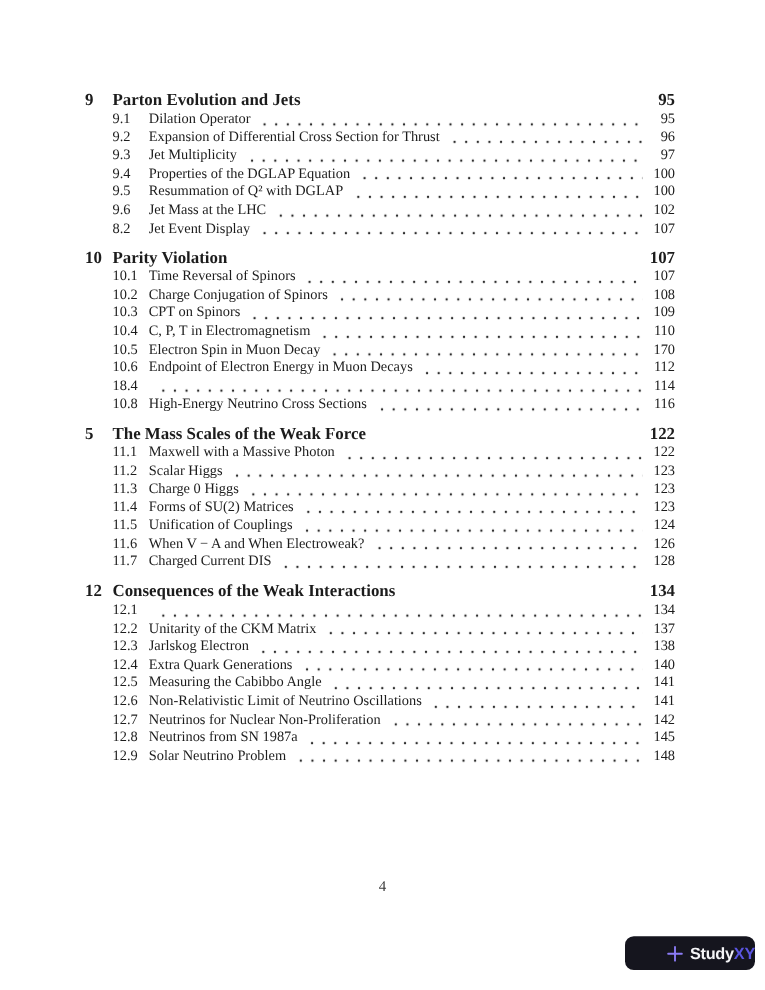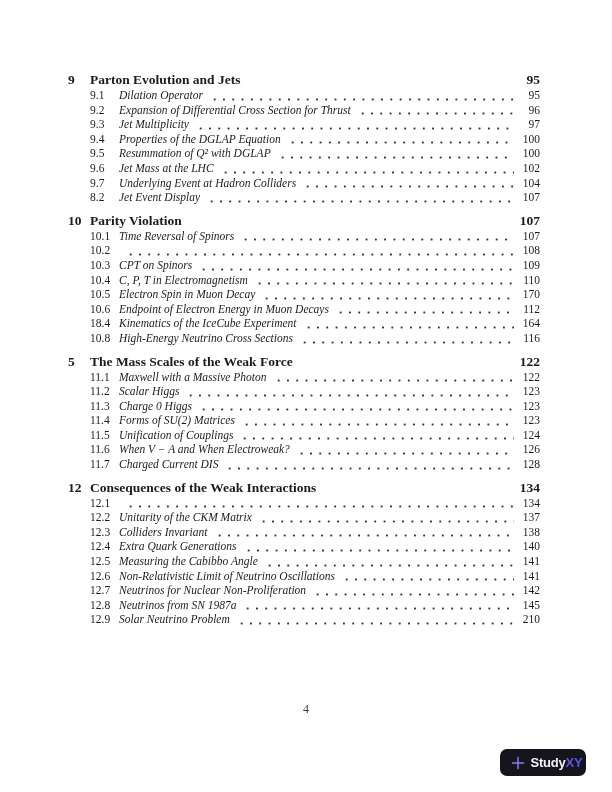--- a/index.html
+++ b/index.html
@@ -14,32 +14,32 @@
   .row{display:flex;align-items:baseline;white-space:nowrap;}
 
   .chapter-row{font-weight:bold;font-size:13.5px;line-height:15px;height:15px;margin-bottom:1px;}
   .ch-num{width:22px;flex:0 0 22px;}
   .ch-title{flex:0 0 auto;}
   .spacer{flex:1 1 auto;}
   .ch-page{flex:0 0 auto;text-align:right;min-width:22px;}
 
   .section-row{font-size:11.5px;line-height:14.6px;height:14.6px;padding-left:22px;}
   .sec-num{width:29px;flex:0 0 29px;font-style:normal;}
-  .sec-title{flex:0 0 auto;font-style:italic;}
+  .sec-title{flex:0 0 auto;}
   .leader{flex:1 1 auto;align-self:flex-end;height:3px;margin:0 4px 2px 7px;
           background-image:radial-gradient(circle,#2e2e2e 0.9px,rgba(0,0,0,0) 1.25px);
           background-size:9.3px 3px;background-repeat:repeat-x;background-position:0 60%;}
   .sec-page{flex:0 0 auto;text-align:right;min-width:22px;font-style:normal;}
 
   .footer-pagenum{position:absolute;left:0;right:0;top:702px;text-align:center;
                   font-size:12px;color:#3d3d3d;}
 
-  .brand-badge{position:absolute;left:500px;top:749px;width:86px;height:27px;
+  .brand-badge{position:absolute;left:500px;top:749px;width:104px;height:27px;
                background:var(--badge-bg,#15151e);border-radius:7px;
-               display:flex;align-items:center;justify-content:center;
+               display:flex;align-items:center;justify-content:flex-end;
                padding:0;box-sizing:border-box;}
   .brand-plus{color:var(--plus,#8b7bf5);margin:0 5px 0 8px;display:flex;align-items:center;}
   .brand-text{font-family:"Liberation Sans","DejaVu Sans",sans-serif;
               font-weight:bold;font-size:13px;letter-spacing:-0.2px;line-height:1;}
   .brand-primary{color:#f4f4f7;}
   .brand-accent{color:var(--accent,#5a55e0);}
 </style>
 </head>
 <body>
 
@@ -83,26 +83,20 @@
           <span class="leader"></span>
           <span class="sec-page">100</span>
         </div>
         <div class="row section-row">
           <span class="sec-num">9.6</span>
           <span class="sec-title">Jet Mass at the LHC</span>
           <span class="leader"></span>
           <span class="sec-page">102</span>
         </div>
         <div class="row section-row">
-          <span class="sec-num">9.7</span>
-          <span class="sec-title">Underlying Event at Hadron Colliders</span>
-          <span class="leader"></span>
-          <span class="sec-page">104</span>
-        </div>
-        <div class="row section-row">
           <span class="sec-num">8.2</span>
           <span class="sec-title">Jet Event Display</span>
           <span class="leader"></span>
           <span class="sec-page">107</span>
         </div>
       </section>
       <section class="chapter-block">
         <div class="row chapter-row">
           <span class="ch-num">10</span>
           <span class="ch-title">Parity Violation</span>
@@ -110,20 +104,21 @@
           <span class="ch-page">107</span>
         </div>
         <div class="row section-row">
           <span class="sec-num">10.1</span>
           <span class="sec-title">Time Reversal of Spinors</span>
           <span class="leader"></span>
           <span class="sec-page">107</span>
         </div>
         <div class="row section-row">
           <span class="sec-num">10.2</span>
+          <span class="sec-title">Charge Conjugation of Spinors</span>
           <span class="leader"></span>
           <span class="sec-page">108</span>
         </div>
         <div class="row section-row">
           <span class="sec-num">10.3</span>
           <span class="sec-title">CPT on Spinors</span>
           <span class="leader"></span>
           <span class="sec-page">109</span>
         </div>
         <div class="row section-row">
@@ -139,23 +134,22 @@
           <span class="sec-page">170</span>
         </div>
         <div class="row section-row">
           <span class="sec-num">10.6</span>
           <span class="sec-title">Endpoint of Electron Energy in Muon Decays</span>
           <span class="leader"></span>
           <span class="sec-page">112</span>
         </div>
         <div class="row section-row">
           <span class="sec-num">18.4</span>
-          <span class="sec-title">Kinematics of the IceCube Experiment</span>
-          <span class="leader"></span>
-          <span class="sec-page">164</span>
+          <span class="leader"></span>
+          <span class="sec-page">114</span>
         </div>
         <div class="row section-row">
           <span class="sec-num">10.8</span>
           <span class="sec-title">High-Energy Neutrino Cross Sections</span>
           <span class="leader"></span>
           <span class="sec-page">116</span>
         </div>
       </section>
       <section class="chapter-block">
         <div class="row chapter-row">
@@ -220,21 +214,21 @@
           <span class="sec-page">134</span>
         </div>
         <div class="row section-row">
           <span class="sec-num">12.2</span>
           <span class="sec-title">Unitarity of the CKM Matrix</span>
           <span class="leader"></span>
           <span class="sec-page">137</span>
         </div>
         <div class="row section-row">
           <span class="sec-num">12.3</span>
-          <span class="sec-title">Colliders Invariant</span>
+          <span class="sec-title">Jarlskog Electron</span>
           <span class="leader"></span>
           <span class="sec-page">138</span>
         </div>
         <div class="row section-row">
           <span class="sec-num">12.4</span>
           <span class="sec-title">Extra Quark Generations</span>
           <span class="leader"></span>
           <span class="sec-page">140</span>
         </div>
         <div class="row section-row">
@@ -258,21 +252,21 @@
         <div class="row section-row">
           <span class="sec-num">12.8</span>
           <span class="sec-title">Neutrinos from SN 1987a</span>
           <span class="leader"></span>
           <span class="sec-page">145</span>
         </div>
         <div class="row section-row">
           <span class="sec-num">12.9</span>
           <span class="sec-title">Solar Neutrino Problem</span>
           <span class="leader"></span>
-          <span class="sec-page">210</span>
+          <span class="sec-page">148</span>
         </div>
       </section>
     </main>
 
   <div class="footer-pagenum">4</div>
 
   <div class="brand-badge">
     <span class="brand-plus">
       <svg width="14" height="14" viewBox="0 0 14 14" aria-hidden="true">
         <path d="M7 1.5 V12.5 M1.5 7 H12.5" stroke="currentColor" stroke-width="1.5" stroke-linecap="round" fill="none"></path>

